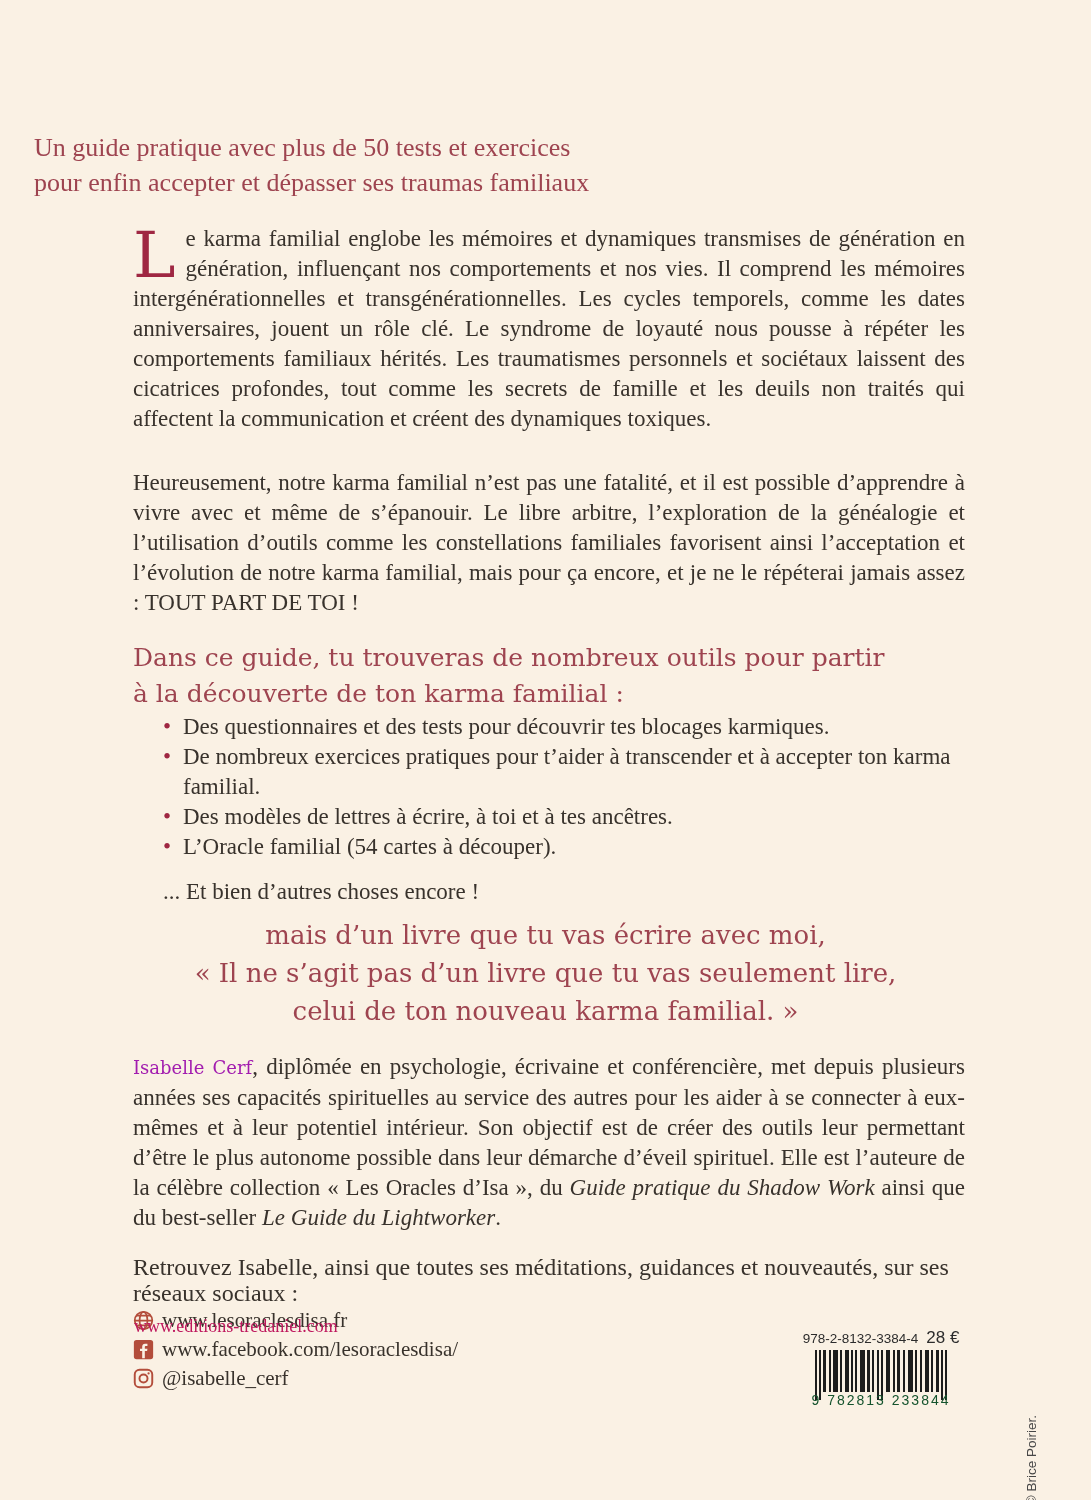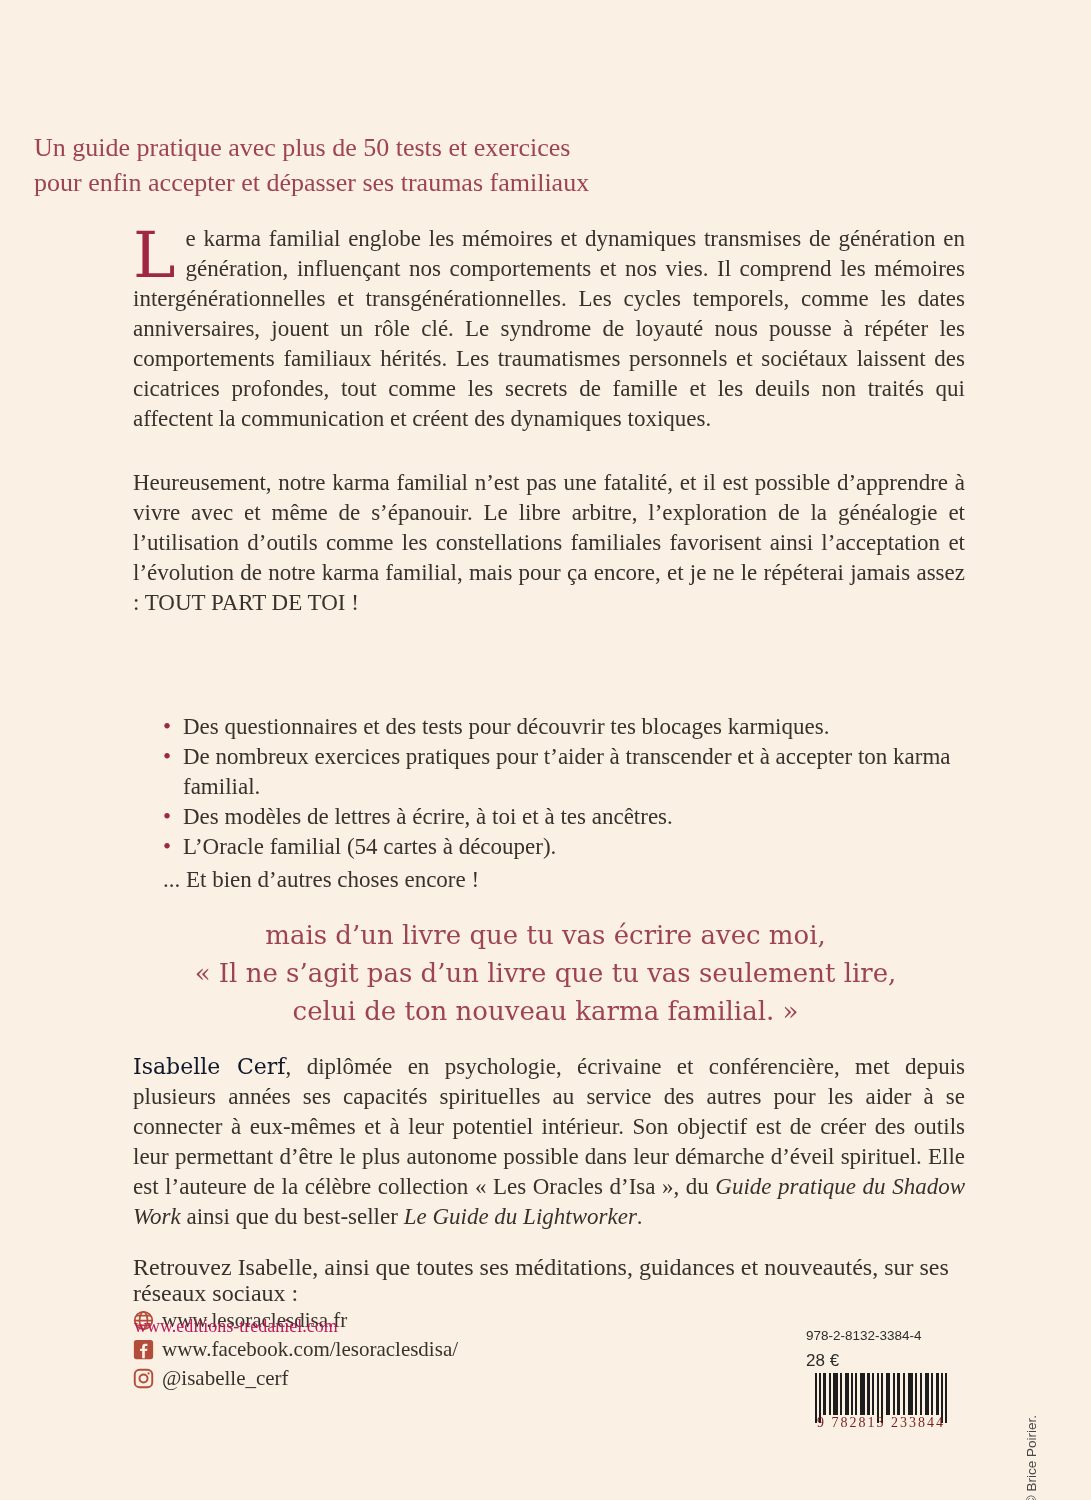--- a/index.html
+++ b/index.html
@@ -42,49 +42,49 @@
     font-size:25px;line-height:36px;
     color:#9e4450;
   }
   .bullets{position:absolute;top:712px;left:163px;width:802px;}
   .bullet-row{display:flex;align-items:flex-start;font-size:23px;line-height:30px;}
   .bullet-dot{
     flex:0 0 auto;
     width:20px;color:#9f2742;font-size:23px;line-height:30px;
   }
   .bullet-text{flex:1 1 auto;}
-  .bullets-outro{font-size:23px;line-height:32px;margin-top:2px;}
+  .bullets-outro{font-size:23px;line-height:32px;margin-top:14px;}
   .quote{
     position:absolute;top:916px;left:0;width:1091px;
     text-align:center;
     font-family:"DejaVu Serif", serif;
     font-size:26px;line-height:38px;
     color:#9e4450;
   }
   .bio{top:1052px;}
-  .bio .author{color:#0f172a;font-family:"DejaVu Serif", serif;font-size:22px;}
+  .bio .author{color:#a21caf;font-family:"DejaVu Serif", serif;font-size:18px;}
   .bio .it{font-style:italic;}
   .social{position:absolute;top:1254px;left:133px;width:832px;}
   .social-intro{font-size:24px;line-height:26px;color:#38322c;}
   .social-row{display:flex;align-items:center;gap:8px;height:29px;}
   .social-icon{flex:0 0 auto;width:21px;height:21px;color:#b34d3b;display:inline-block;}
   .social-icon svg{display:block;width:21px;height:21px;}
   .social-label{font-size:21px;color:#38322c;}
   
   .barcode-block{position:absolute;left:806px;top:1328px;width:150px;text-align:center;}
   .isbn-line{
     font-family:"Liberation Sans", sans-serif;
     font-size:13.5px;color:#2c2c2c;white-space:nowrap;
-    display:flex;align-items:baseline;justify-content:center;gap:8px;flex-direction:column;
+    display:flex;align-items:baseline;justify-content:center;gap:8px;
   }
   .isbn-line .price{font-size:17px;}
   .barcode-bars{margin-top:2px;}
   .barcode-digits{
-    font-family:Liberation Serif, serif;
-    font-size:14px;letter-spacing:2px;color:#7f1d1d;
+    font-family:Liberation Sans, sans-serif;
+    font-size:14px;letter-spacing:2px;color:#14532d;
     margin-top:-14px;white-space:nowrap;
   }
   .publisher-url{
     position:absolute;left:134px;top:1316px;
     font-size:18px;color:#be185d;
   }
   .photo-credit{
     position:absolute;right:52px;bottom:85px;
     transform:rotate(-90deg);transform-origin:100% 100%;
     white-space:nowrap;
@@ -103,20 +103,21 @@
   </div>
 
   <div class="col bodytext para1" style="position:absolute;">
     <span class="dropcap">L</span><span>e karma familial englobe les mémoires et dynamiques transmises de génération en génération, influençant nos comportements et nos vies. Il comprend les mémoires intergénérationnelles et transgénérationnelles. Les cycles temporels, comme les dates anniversaires, jouent un rôle clé. Le syndrome de loyauté nous pousse à répéter les comportements familiaux hérités. Les traumatismes personnels et sociétaux laissent des cicatrices profondes, tout comme les secrets de famille et les deuils non traités qui affectent la communication et créent des dynamiques toxiques.</span>
   </div>
 
   <div class="col bodytext para2" style="position:absolute;">
     <span>Heureusement, notre karma familial n’est pas une fatalité, et il est possible d’apprendre à vivre avec et même de s’épanouir. Le libre arbitre, l’exploration de la généalogie et l’utilisation d’outils comme les constellations familiales favorisent ainsi l’acceptation et l’évolution de notre karma familial, mais pour ça encore, et je ne le répéterai jamais assez : TOUT PART DE TOI !</span>
   </div>
 
+  <div class="guide-heading">Dans ce guide, tu trouveras de nombreux outils pour partir à la découverte de ton karma familial :</div>
 
   <div class="bullets">
     <div class="bullet-row">
       <span class="bullet-dot">•</span>
       <span class="bullet-text">Des questionnaires et des tests pour découvrir tes blocages karmiques.</span>
     </div>
     <div class="bullet-row">
       <span class="bullet-dot">•</span>
       <span class="bullet-text">De nombreux exercices pratiques pour t’aider à transcender et à accepter ton karma familial.</span>
     </div>

